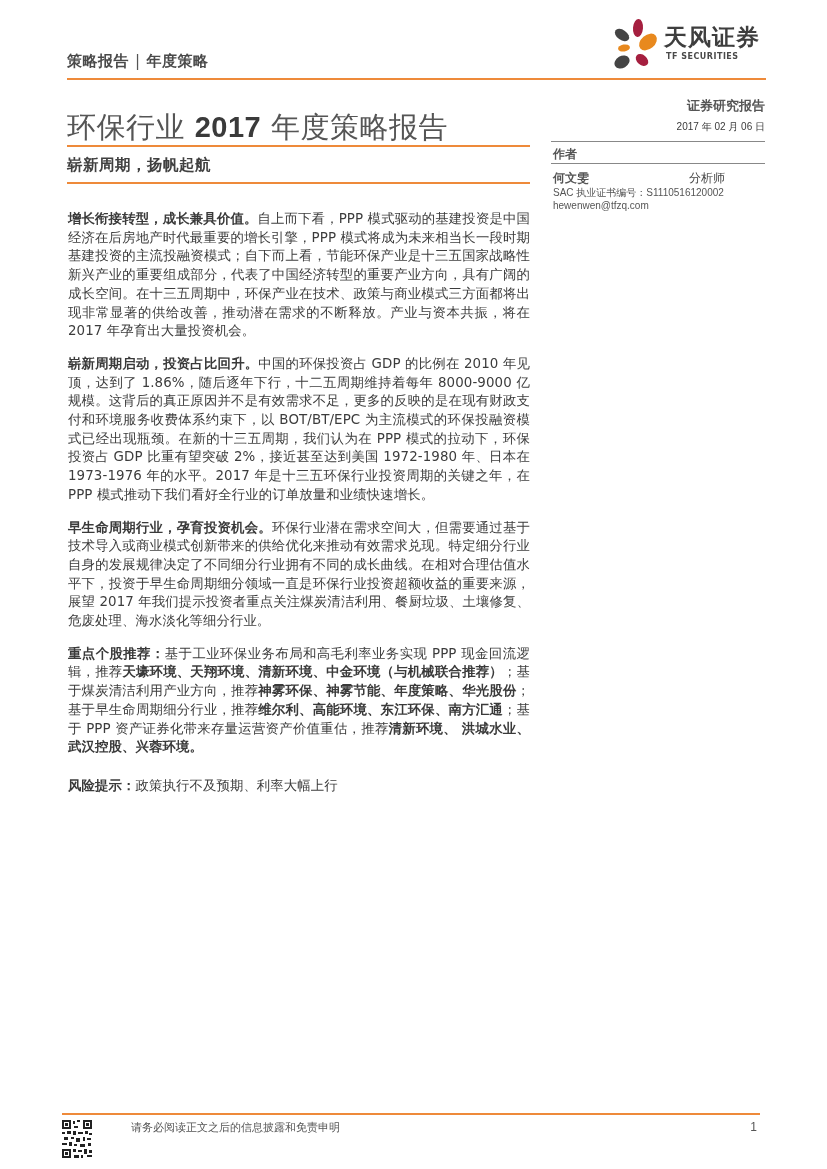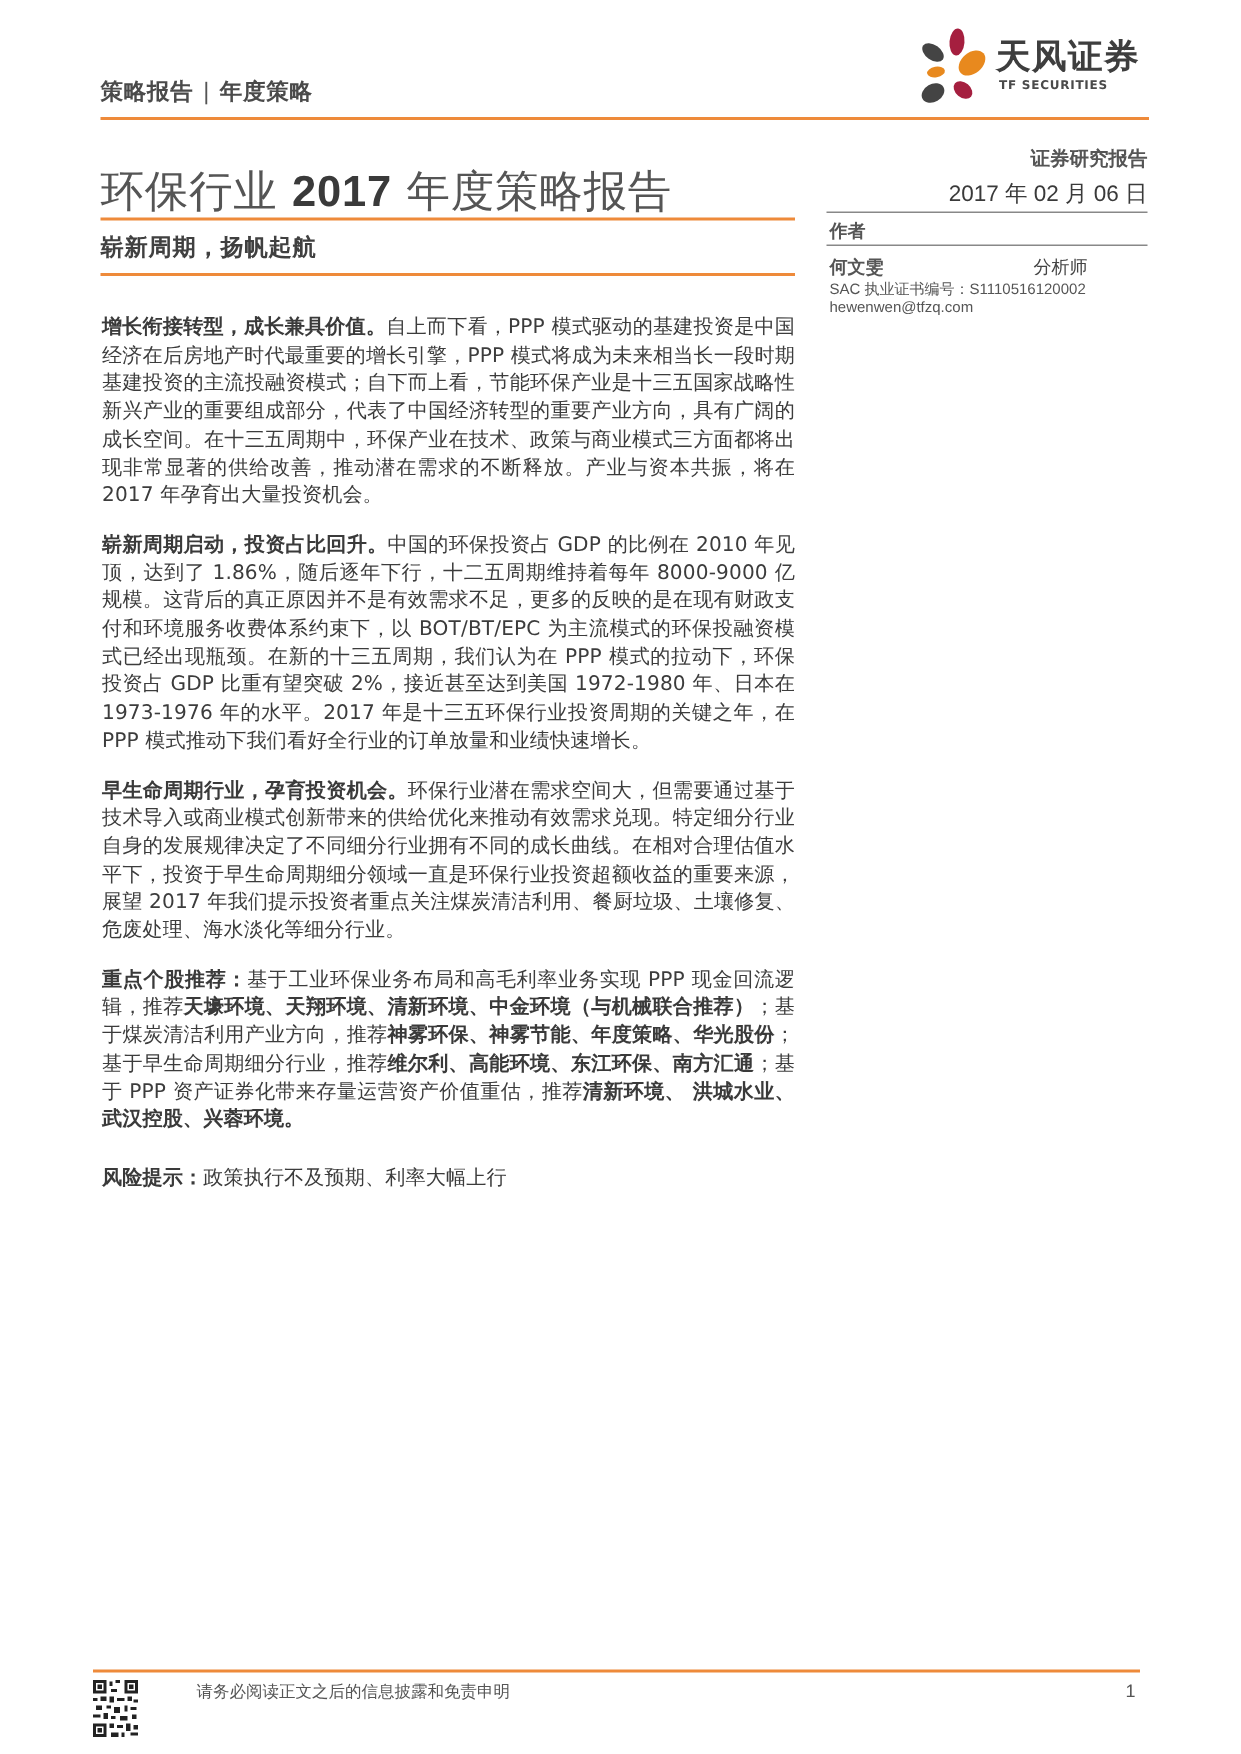--- a/index.html
+++ b/index.html
@@ -17,21 +17,21 @@
   .logo-sub { position: absolute; left: 56px; top: 34px; font-size: 8px; color: #4a4a4a; font-weight: bold; letter-spacing: 0.5px; white-space: nowrap; }
 
   .title { left: 67px; top: 94px; font-size: 29px; color: #555; font-weight: normal; letter-spacing: 0.5px; white-space: nowrap; margin-top: 14px; }
   .title .num { font-family: "Liberation Sans", sans-serif; font-weight: bold; color: #3a3a3a; }
   .rule-l1 { left: 67px; top: 145px; width: 463px; height: 2px; background: #ee8a3a; }
   .subtitle { left: 67px; top: 155px; font-size: 15.5px; color: #404040; font-weight: bold; letter-spacing: 0.5px; }
   .rule-l2 { left: 67px; top: 182px; width: 463px; height: 2px; background: #ee8a3a; }
 
   
   .doc-type { right: 62px; top: 97px; font-size: 13px; font-weight: bold; color: #555; }
-  .doc-date { right: 62px; top: 120px; font-size: 15px; color: #3a3a3a; font-family: "Liberation Sans", sans-serif; }
+  .doc-date { right: 62px; top: 120px; font-size: 10px; color: #3a3a3a; font-family: "Liberation Sans", sans-serif; }
   .rule-r1 { left: 551px; top: 141px; width: 214px; height: 1px; background: #888; }
   .author-hd { left: 553px; top: 146px; font-size: 12px; color: #555; font-weight: bold; }
   .rule-r2 { left: 551px; top: 163px; width: 214px; height: 1px; background: #888; }
   .author-name { left: 553px; top: 170px; font-size: 12px; color: #555; font-weight: bold; }
   .author-role { left: 658px; top: 170px; font-size: 12px; color: #444; margin-left: 31px; }
   .author-sac { left: 553px; top: 186px; font-size: 10px; color: #555; font-family: "Liberation Sans", sans-serif; }
   .author-email { left: 553px; top: 200px; font-size: 10px; color: #555; font-family: "Liberation Sans", sans-serif; }
 
   
   .content { left: 68px; top: 210px; width: 462px; }

